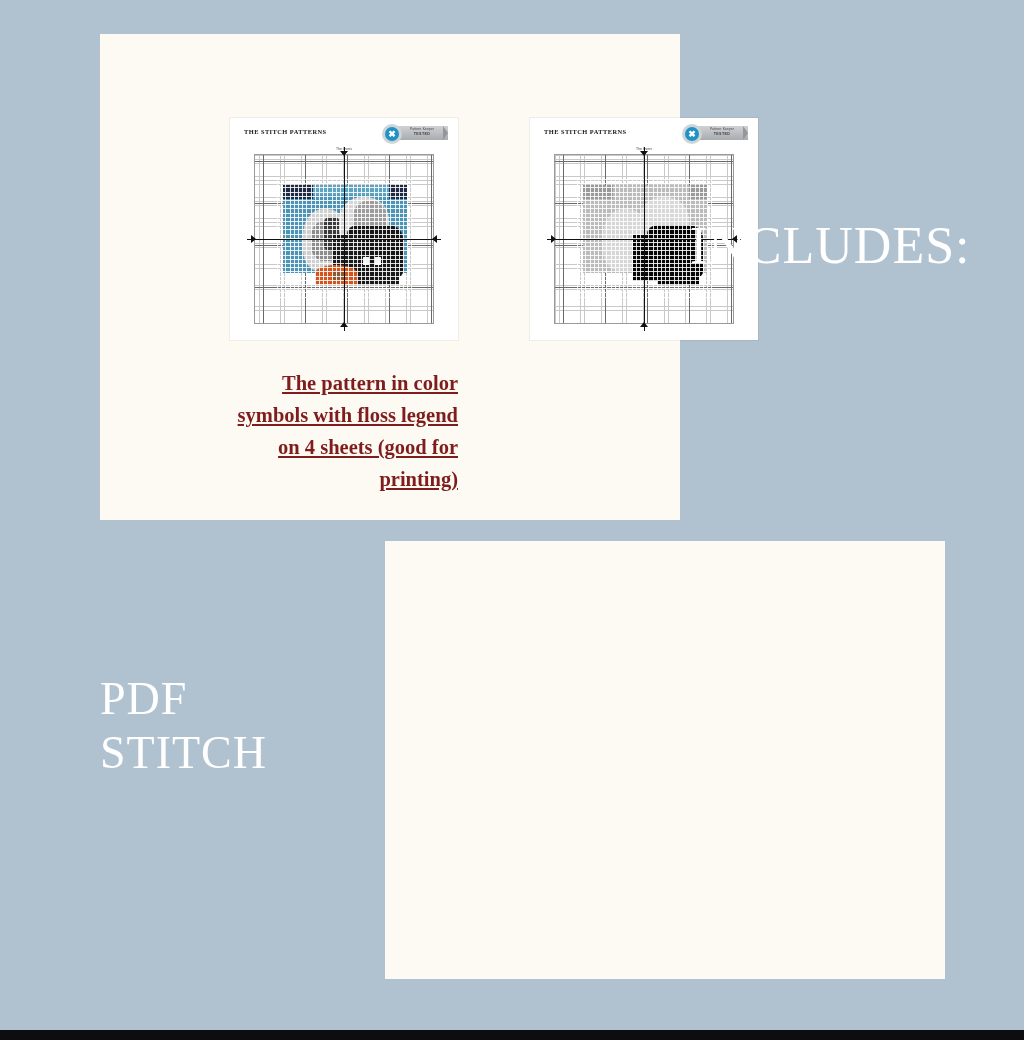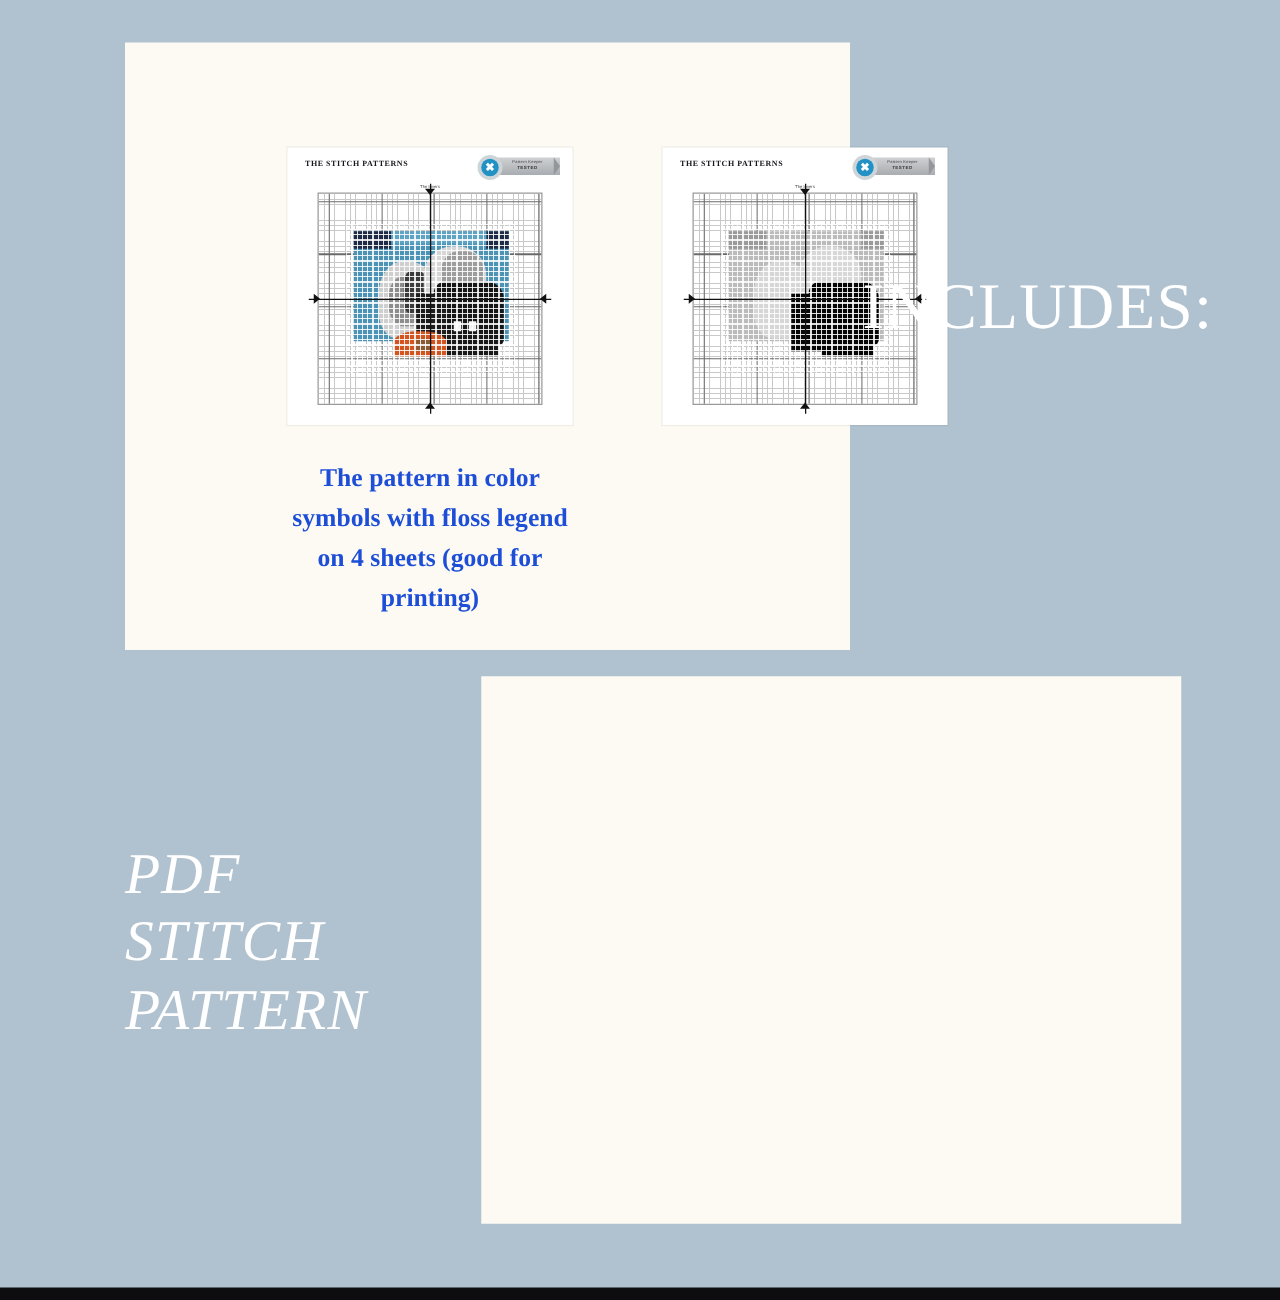--- a/index.html
+++ b/index.html
@@ -32,21 +32,21 @@
     color:#ffffff;font-size:52px;letter-spacing:1px;
     font-family:"Liberation Serif",serif;font-weight:400;
     white-space:nowrap;
   }
   .pdf-block{
     position:absolute;left:100px;top:672px;
     color:#ffffff;font-size:46px;line-height:1.18;
     font-family:"Liberation Serif",serif;font-weight:400;
     letter-spacing:1px;
   }
-  .pdf-block div{white-space:nowrap;font-style:italic;}
+  .pdf-block div{white-space:nowrap;}
 
   
   .sheet{
     position:absolute;background:#ffffff;
     box-shadow:0 0 0 1px rgba(0,0,0,0.05);
     overflow:hidden;
   }
   .sheet-1{left:130px;top:84px;width:228px;height:222px;}
   .sheet-2{left:430px;top:84px;width:228px;height:222px;}
 
@@ -130,23 +130,23 @@
     background-image:
       repeating-linear-gradient(to right,rgba(255,255,255,.85) 0 1px,transparent 1px 4.2px),
       repeating-linear-gradient(to bottom,rgba(255,255,255,.85) 0 1px,transparent 1px 4.2px);
     pointer-events:none;
   }
   .bw .art .px{filter:grayscale(1) contrast(.25) brightness(1.45);}
   .bw .art .px.dark{filter:grayscale(1) contrast(1) brightness(.28);}
 
   
   .caption{
-    position:absolute;text-align:center;color:#1d4ed8;
+    position:absolute;text-align:right;color:#7f1d1d;
     font-family:"Liberation Serif",serif;
-    font-size:20.5px;line-height:1.56;font-weight:700;
+    font-size:20.5px;line-height:1.56;font-weight:700;text-decoration:underline;
   }
   .cap-1{left:130px;top:334px;width:228px;}
   .cap-2{left:420px;top:334px;width:248px;}
 </style>
 </head>
 <body>
 
 <div class="stage">
 
   <div class="panel-top">
@@ -263,17 +263,16 @@
     
 
     
     
   </div>
 
   <div class="includes">INCLUDES:</div>
   <div class="pdf-block" id="pdf-block">
       <div>PDF</div>
       <div>STITCH</div>
-      <div>PATTERN</div>
     </div>
 
   <div class="bottom-bar"></div>
 </div>
 
 </body></html>

